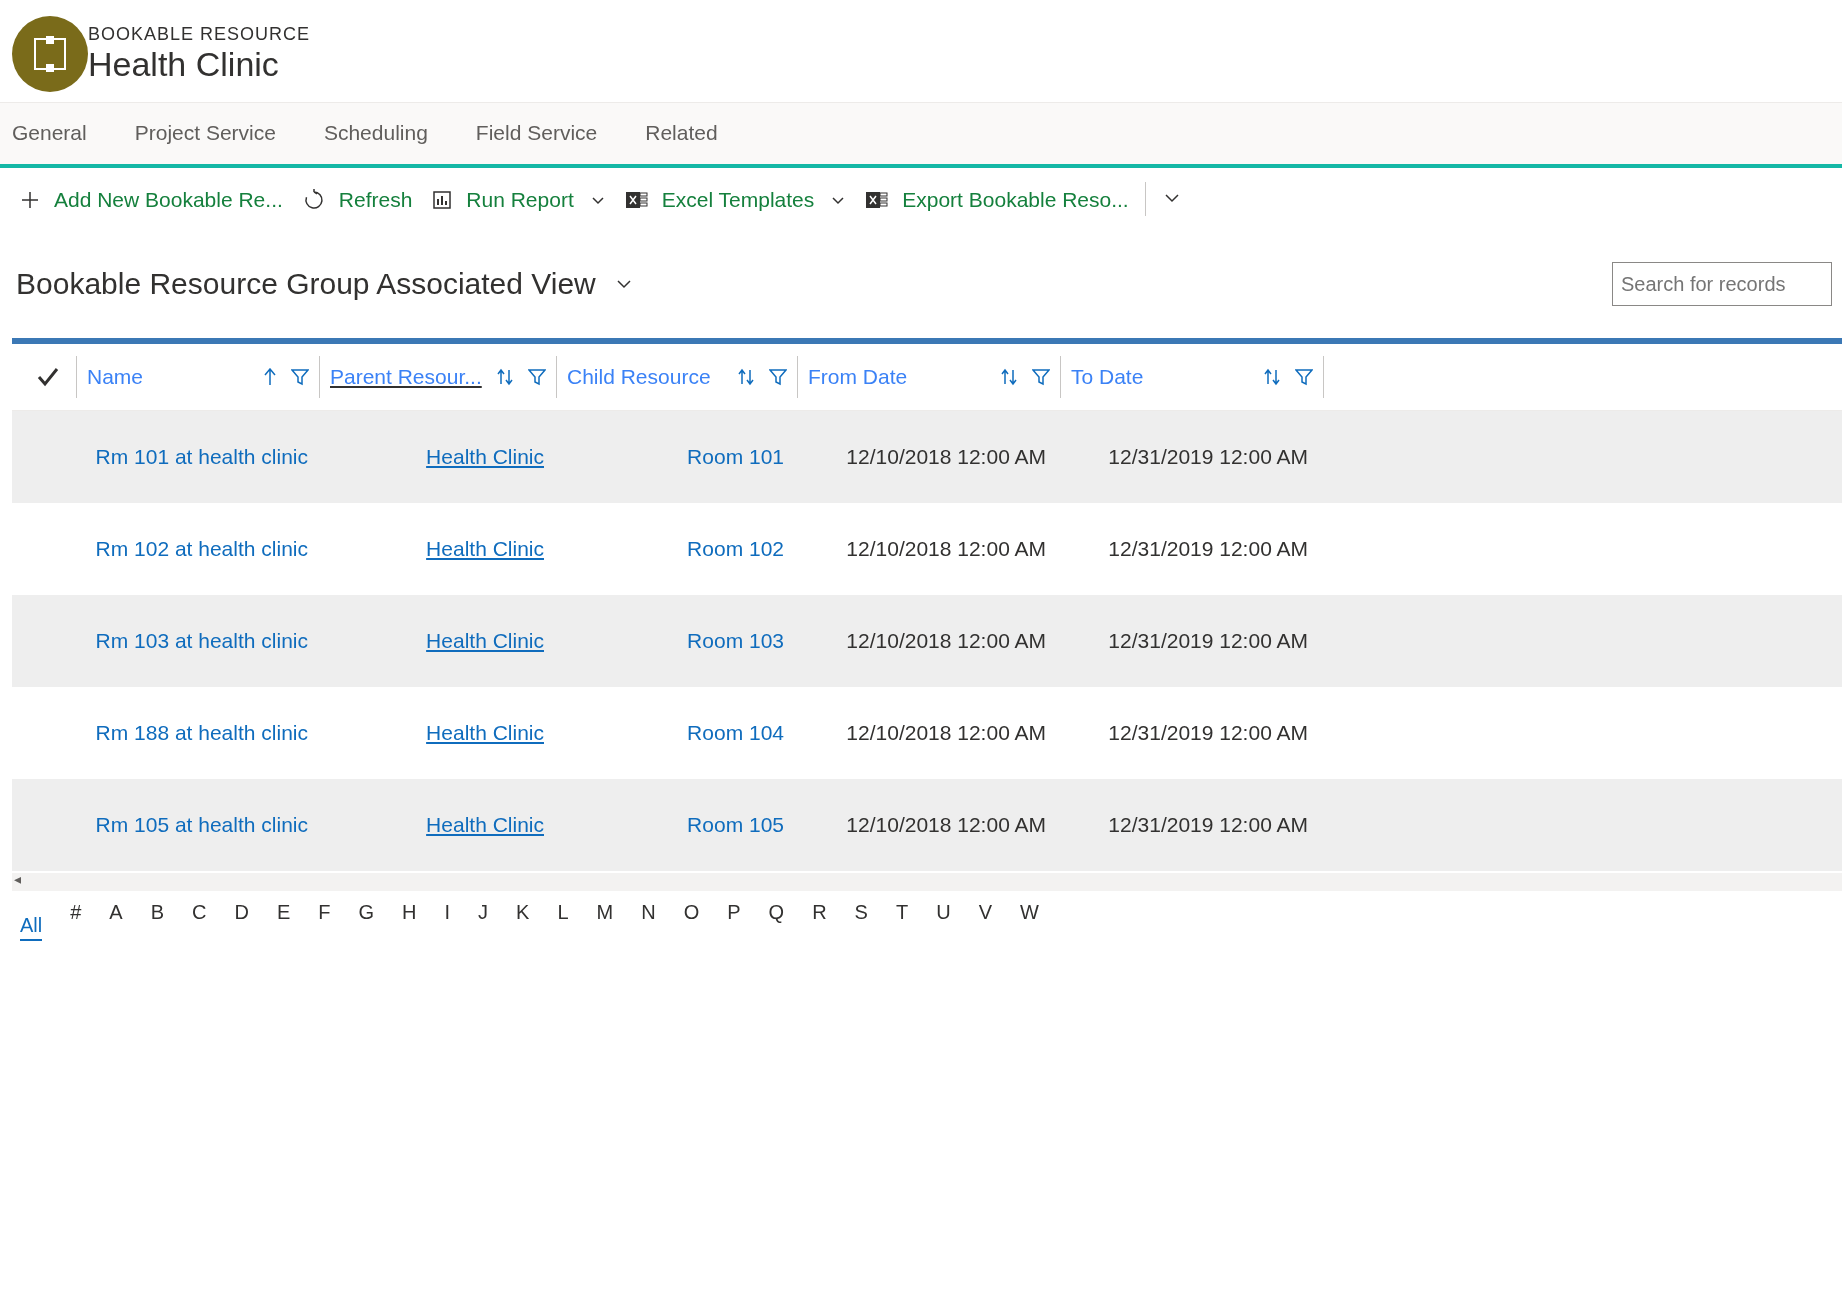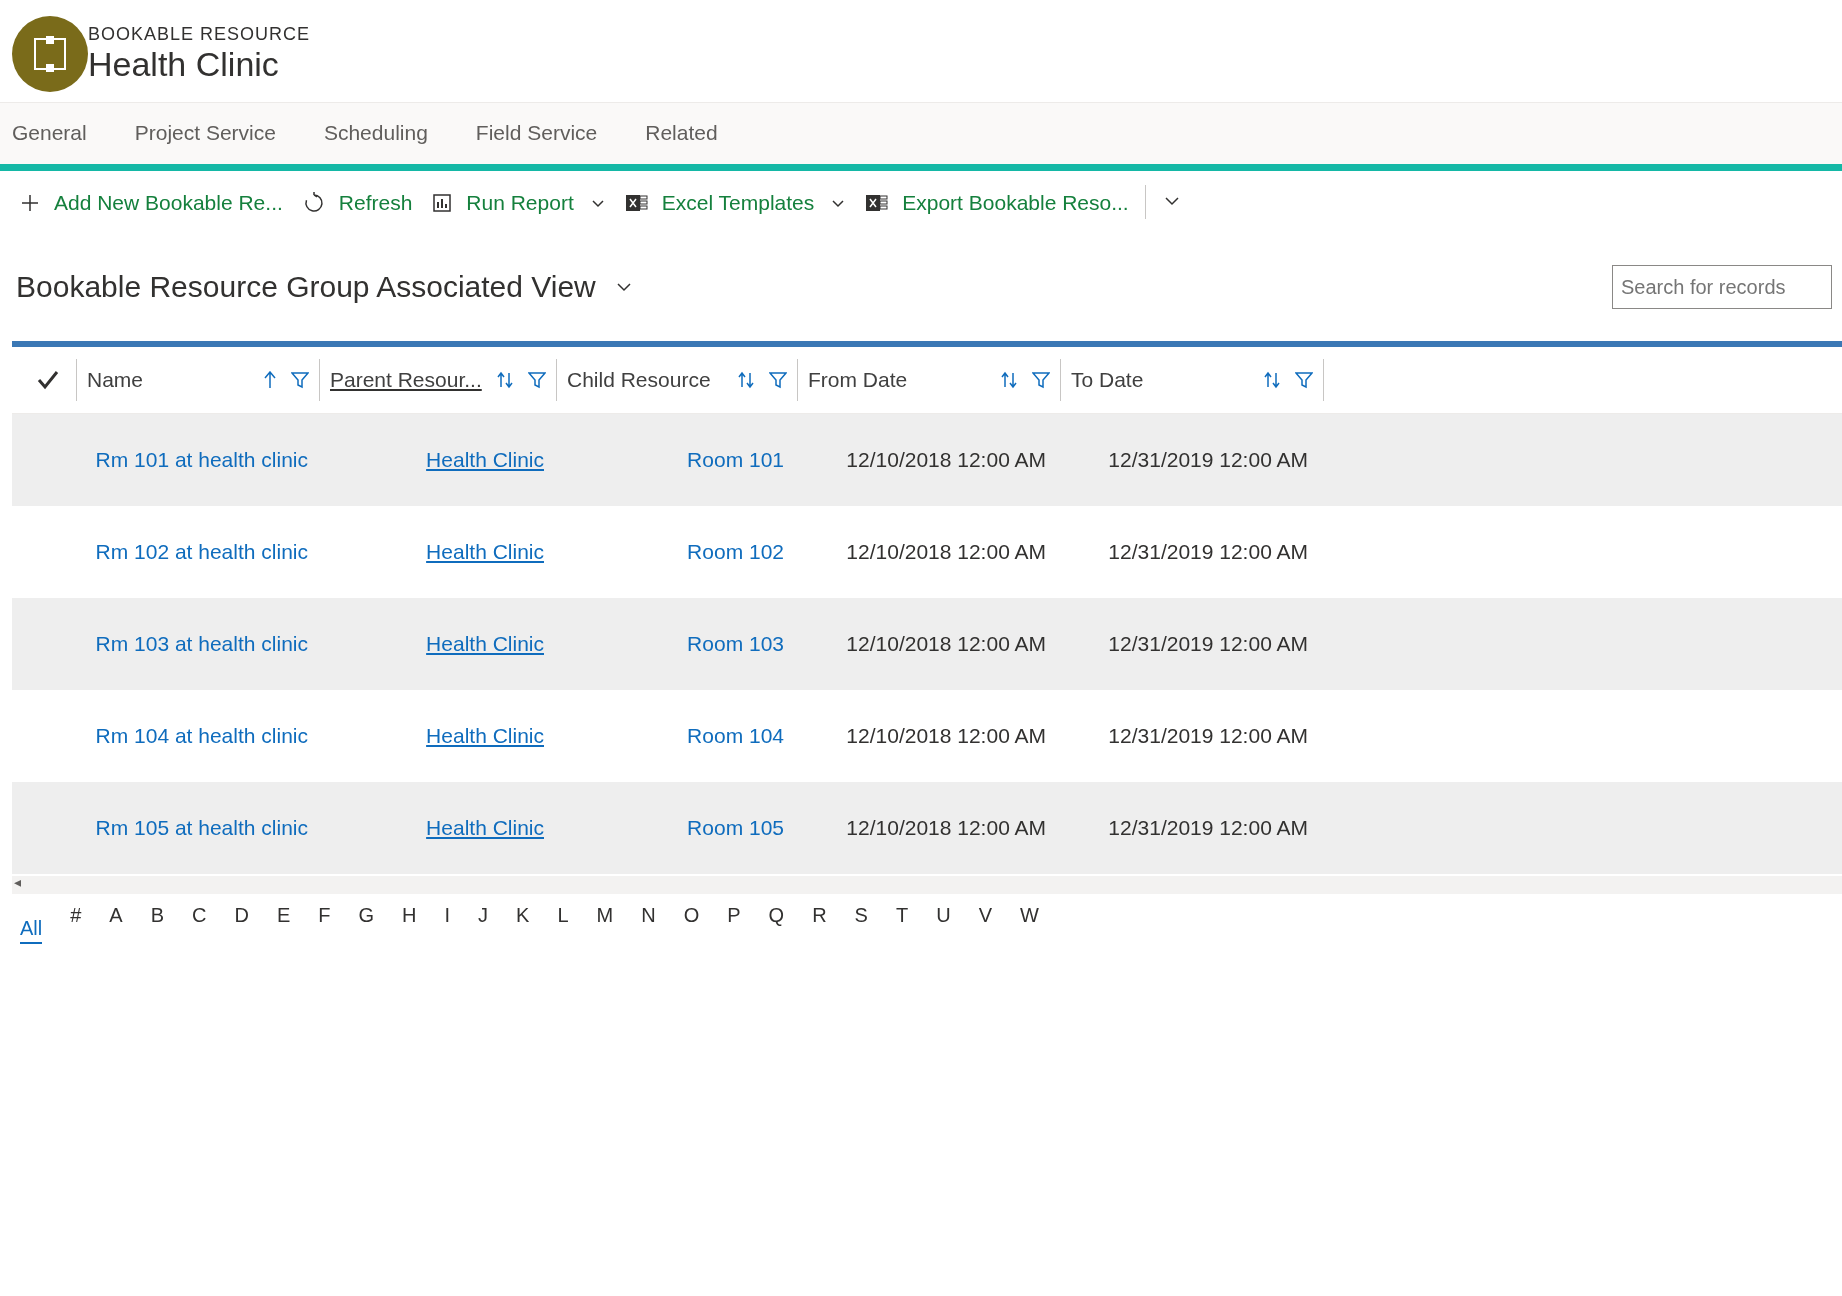--- a/index.html
+++ b/index.html
@@ -14,42 +14,42 @@
   .entity-icon {
     width: 76px; height: 76px; border-radius: 50%; background: #7a6b1a;
     display: flex; align-items: center; justify-content: center; flex-shrink: 0;
   }
   .entity-icon-inner { width: 32px; height: 32px; border: 2px solid #fff; position: relative; }
   .entity-icon-inner::before, .entity-icon-inner::after { content: ""; position: absolute; background: #fff; }
   .entity-icon-inner::before { width: 8px; height: 8px; top: -4px; left: 10px; }
   .entity-icon-inner::after { width: 8px; height: 8px; bottom: -4px; right: 10px; }
   .header-text .entity-type { font-size: 18px; color: #323130; letter-spacing: 1px; }
   .header-text .record-title { font-size: 34px; color: #323130; font-weight: 400; }
-  .tab-bar { background: #faf9f8; border-top: 1px solid #edebe9; border-bottom: 7px solid #14b8a6; display: flex; gap: 40px; padding: 0 8px; }
+  .tab-bar { background: #faf9f8; border-top: 1px solid #edebe9; border-bottom: 4px solid #14b8a6; display: flex; gap: 40px; padding: 0 8px; }
   .tab { padding: 18px 4px 15px; color: #605e5c; cursor: pointer; border-bottom: 4px solid transparent; font-size: 21px; }
   .tab.active { color: #323130; font-weight: 600; border-bottom-color: #0078d4; }
   .toolbar { display: flex; align-items: flex-start; padding: 14px 10px; color: #15803d; flex-wrap: nowrap; }
   .tool-btn { display: flex; align-items: center; gap: 14px; padding: 6px 10px; cursor: pointer; white-space: nowrap; font-size: 21px; }
   .tool-btn .chev { margin-left: 2px; }
   .tool-sep { width: 1px; height: 34px; background: #c8c6c4; margin: 0 6px; }
   .view-row { display: flex; align-items: center; justify-content: space-between; padding: 30px 10px 20px 16px; }
   .view-title { font-size: 30px; color: #323130; display: flex; align-items: center; gap: 18px; }
   .search-box { border: 1px solid #8a8886; height: 44px; padding: 0 8px; font-size: 20px; color: #605e5c; width: 220px; }
   .grid-wrap { margin: 12px 0 0 12px; }
   .grid-top-line { height: 6px; background: #3b78b5; }
   .grid-header { display: flex; align-items: stretch; background: #ffffff; border-bottom: 1px solid #edebe9; }
   .col { display: flex; align-items: center; padding: 20px 10px; position: relative; }
   .col-sep { width: 1px; background: #c8c6c4; margin: 12px 0; }
   .col-check { width: 64px; justify-content: center; padding-left: 18px; }
   .col-name { width: 242px; }
   .col-parent { width: 236px; text-decoration: underline; }
   .col-child { width: 240px; }
   .col-from { width: 262px; }
   .col-to { width: 262px; }
-  .col-head-label { color: #404040; font-size: 21px; cursor: pointer; white-space: nowrap; overflow: hidden; text-overflow: ellipsis; flex: 1; }
+  .col-head-label { color: #3b82f6; font-size: 21px; cursor: pointer; white-space: nowrap; overflow: hidden; text-overflow: ellipsis; flex: 1; }
   .col-icons { display: flex; align-items: center; gap: 14px; color: #0f6cbd; margin-left: 6px; }
   .grid-body .row { display: flex; align-items: center; height: 92px; text-align: right; }
   .grid-body .row:nth-child(odd) { background: #eeeeee; }
   .grid-body .row:nth-child(even) { background: #ffffff; }
   .cell { padding: 0 10px; font-size: 21px; white-space: nowrap; overflow: hidden; text-overflow: ellipsis; }
   .cell.link { color: #0f6cbd; cursor: pointer; }
   .cell.plain { color: #323130; }
   .hscroll { height: 18px; background: #f3f2f1; margin-top: 2px; position: relative; }
   .hscroll::before { content: "◂"; position: absolute; left: 2px; top: -2px; font-size: 14px; color: #605e5c; }
   .alpha-bar { display: flex; gap: 28px; padding: 10px 20px 0; color: #323130; font-size: 20px; }
@@ -274,21 +274,21 @@
       <div class="row">
         <div class="cell col-check"></div>
         <div class="cell link col-name">Rm 103 at health clinic</div>
         <div class="cell link col-parent">Health Clinic</div>
         <div class="cell link col-child">Room 103</div>
         <div class="cell plain col-from">12/10/2018 12:00 AM</div>
         <div class="cell plain col-to">12/31/2019 12:00 AM</div>
       </div>
       <div class="row">
         <div class="cell col-check"></div>
-        <div class="cell link col-name">Rm 104 at health clinic</div>
+        <div class="cell link col-name">Rm 188 at health clinic</div>
         <div class="cell link col-parent">Health Clinic</div>
         <div class="cell link col-child">Room 104</div>
         <div class="cell plain col-from">12/10/2018 12:00 AM</div>
         <div class="cell plain col-to">12/31/2019 12:00 AM</div>
       </div>
       <div class="row">
         <div class="cell col-check"></div>
         <div class="cell link col-name">Rm 105 at health clinic</div>
         <div class="cell link col-parent">Health Clinic</div>
         <div class="cell link col-child">Room 105</div>

